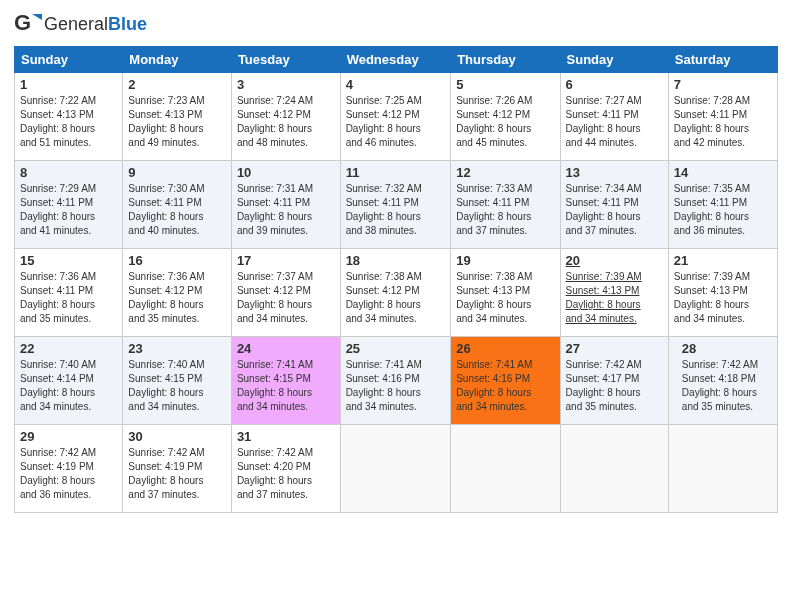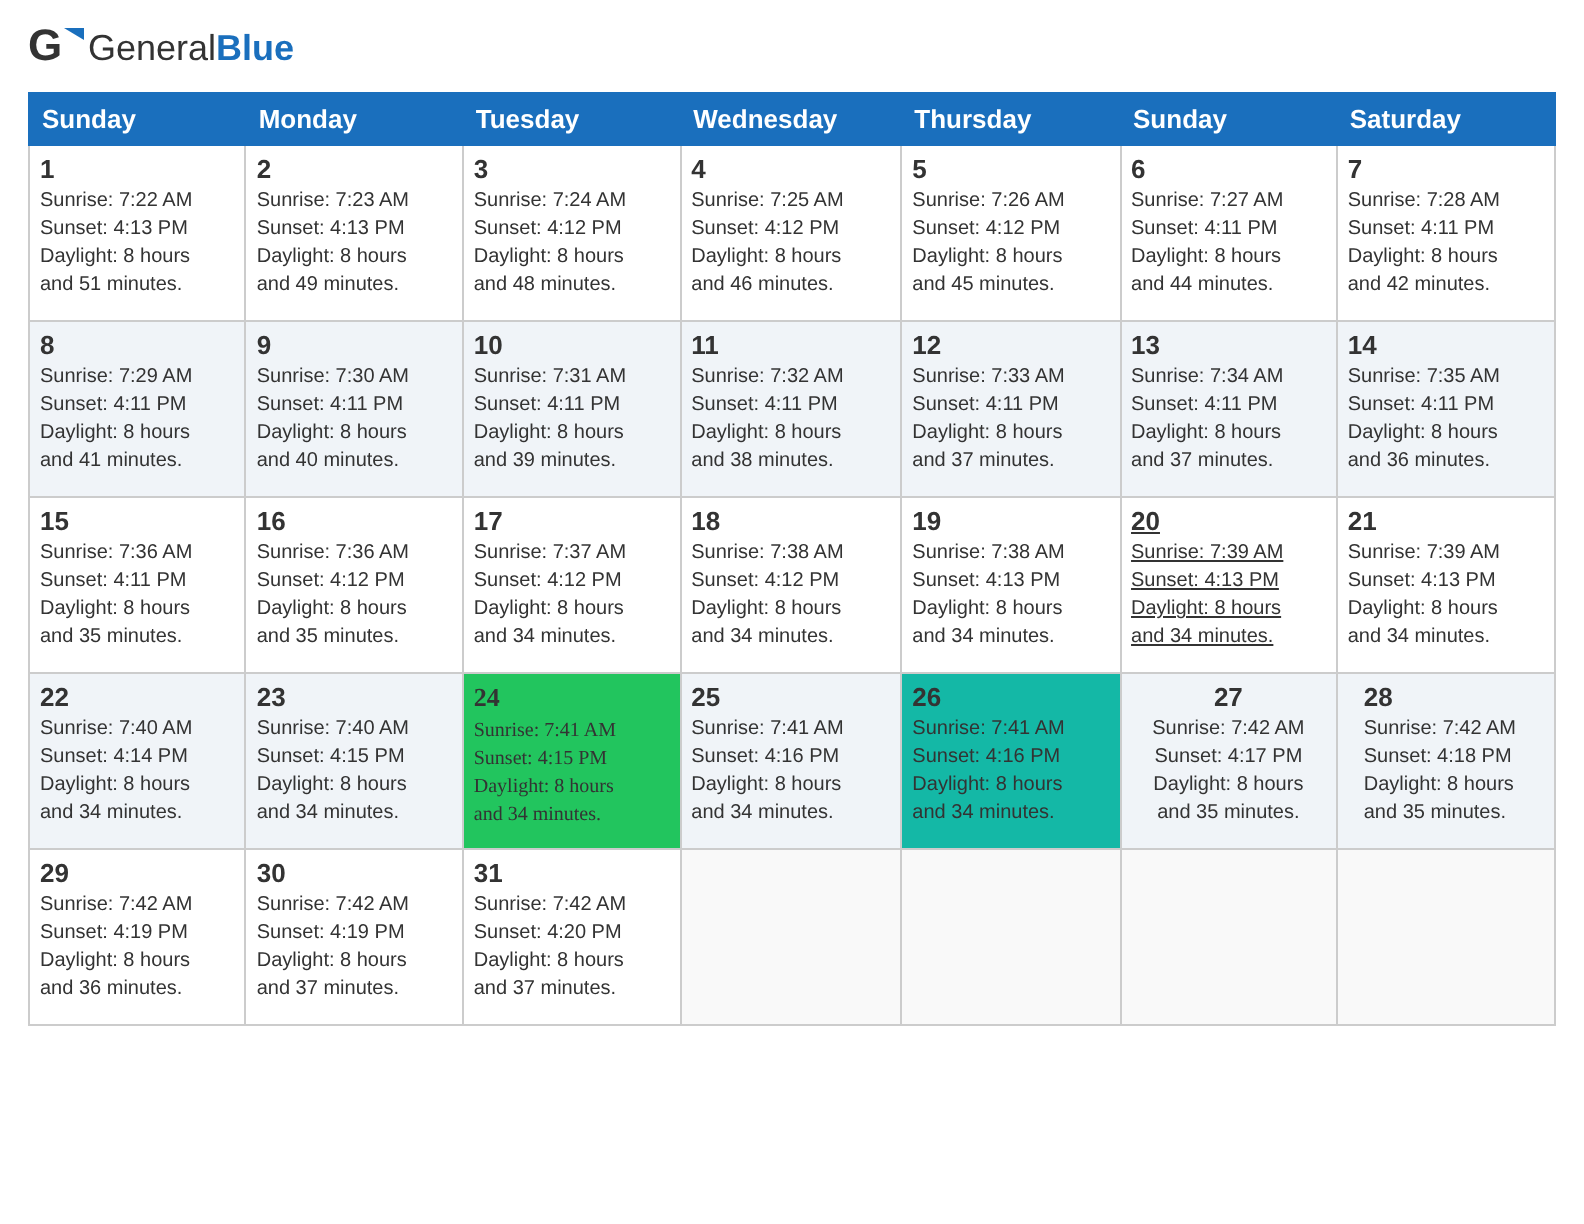--- a/index.html
+++ b/index.html
@@ -215,33 +215,33 @@
         </tr>
         <tr style="background: rgb(240, 244, 248);">
           <td style="background: rgb(240, 244, 248);">
             <span class="day-num">22</span>
             <div class="day-info">Sunrise: 7:40 AM<br>Sunset: 4:14 PM<br>Daylight: 8 hours <br>and 34 minutes.</div>
           </td>
           <td style="background: rgb(240, 244, 248);">
             <span class="day-num">23</span>
             <div class="day-info">Sunrise: 7:40 AM<br>Sunset: 4:15 PM<br>Daylight: 8 hours <br>and 34 minutes.</div>
           </td>
-          <td style="background: #22c55e; font-family: Liberation Serif, serif;">
+          <td style="background: #f0abfc;">
             <span class="day-num">24</span>
             <div class="day-info">Sunrise: 7:41 AM<br>Sunset: 4:15 PM<br>Daylight: 8 hours <br>and 34 minutes.</div>
           </td>
           <td style="background: rgb(240, 244, 248);">
             <span class="day-num">25</span>
             <div class="day-info">Sunrise: 7:41 AM<br>Sunset: 4:16 PM<br>Daylight: 8 hours <br>and 34 minutes.</div>
           </td>
-          <td style="background: #14b8a6;">
+          <td style="background: #f97316;">
             <span class="day-num">26</span>
             <div class="day-info">Sunrise: 7:41 AM<br>Sunset: 4:16 PM<br>Daylight: 8 hours <br>and 34 minutes.</div>
           </td>
-          <td style="background: rgb(240, 244, 248); text-align: center;">
+          <td style="background: rgb(240, 244, 248);">
             <span class="day-num">27</span>
             <div class="day-info">Sunrise: 7:42 AM<br>Sunset: 4:17 PM<br>Daylight: 8 hours <br>and 35 minutes.</div>
           </td>
           <td style="background: rgb(240, 244, 248); padding-left: 13px;">
             <span class="day-num">28</span>
             <div class="day-info">Sunrise: 7:42 AM<br>Sunset: 4:18 PM<br>Daylight: 8 hours <br>and 35 minutes.</div>
           </td>
         </tr>
         <tr style="background: rgb(255, 255, 255); padding-left: 32px;">
           <td style="background: rgb(255, 255, 255);">

